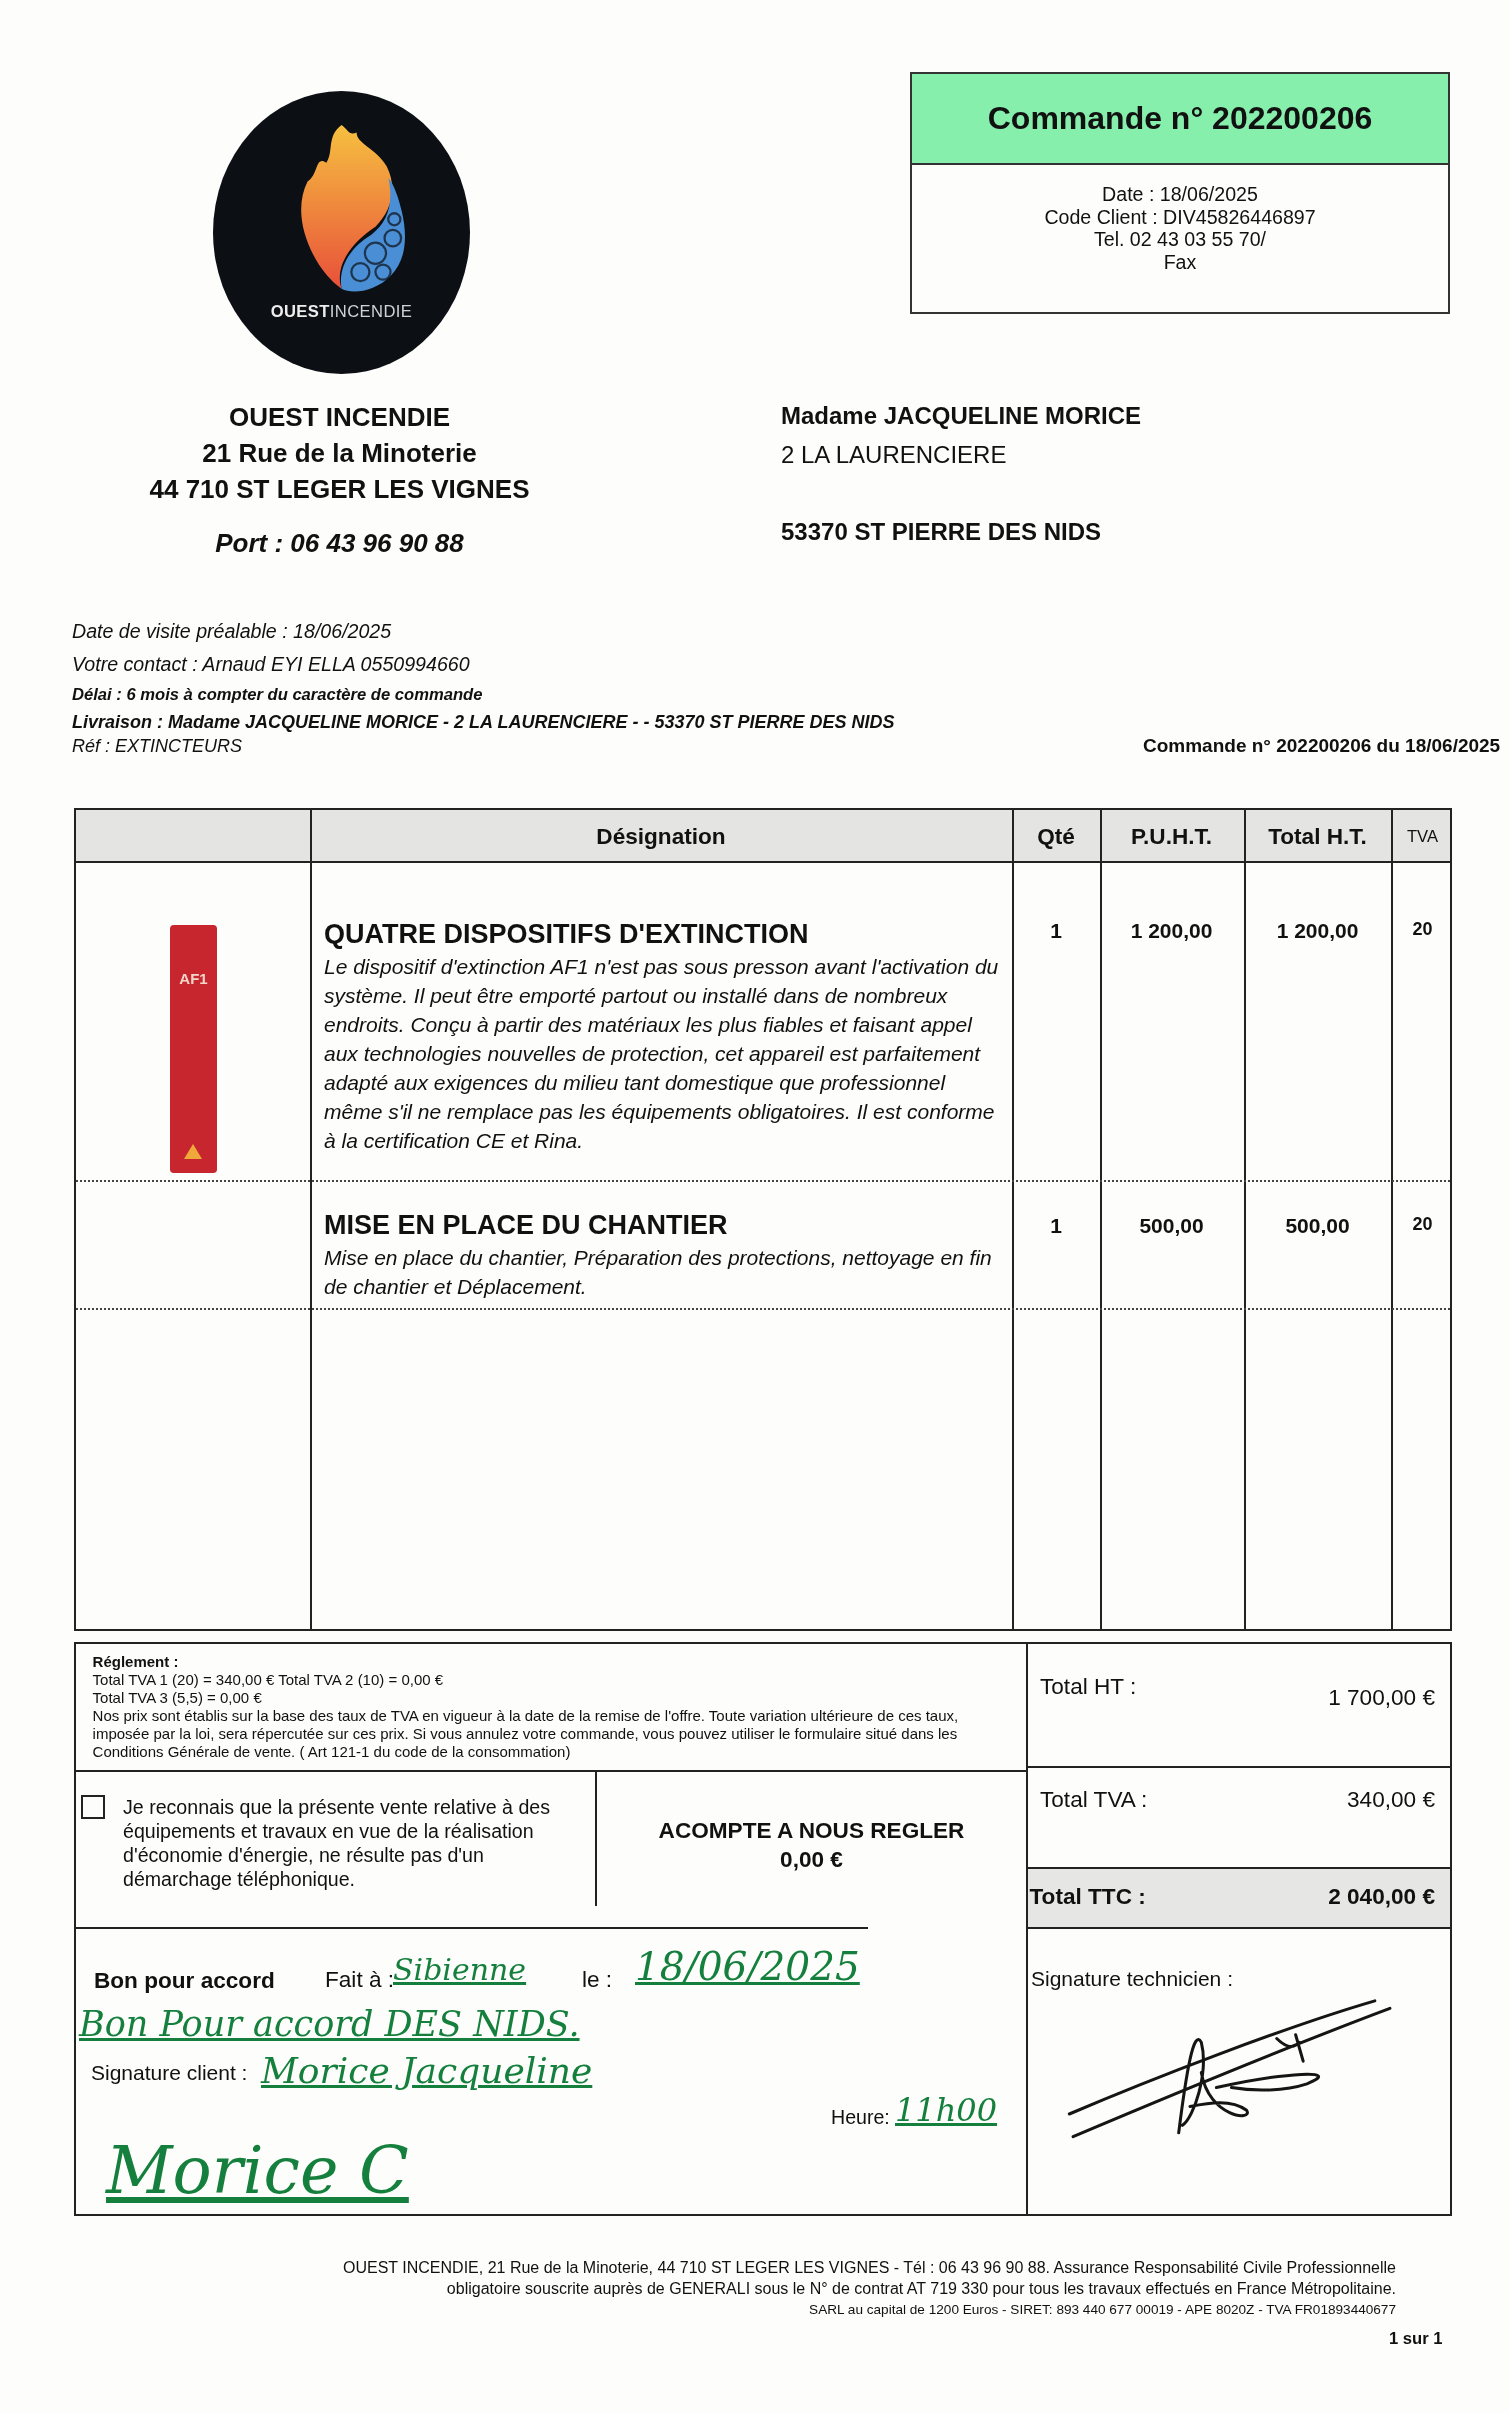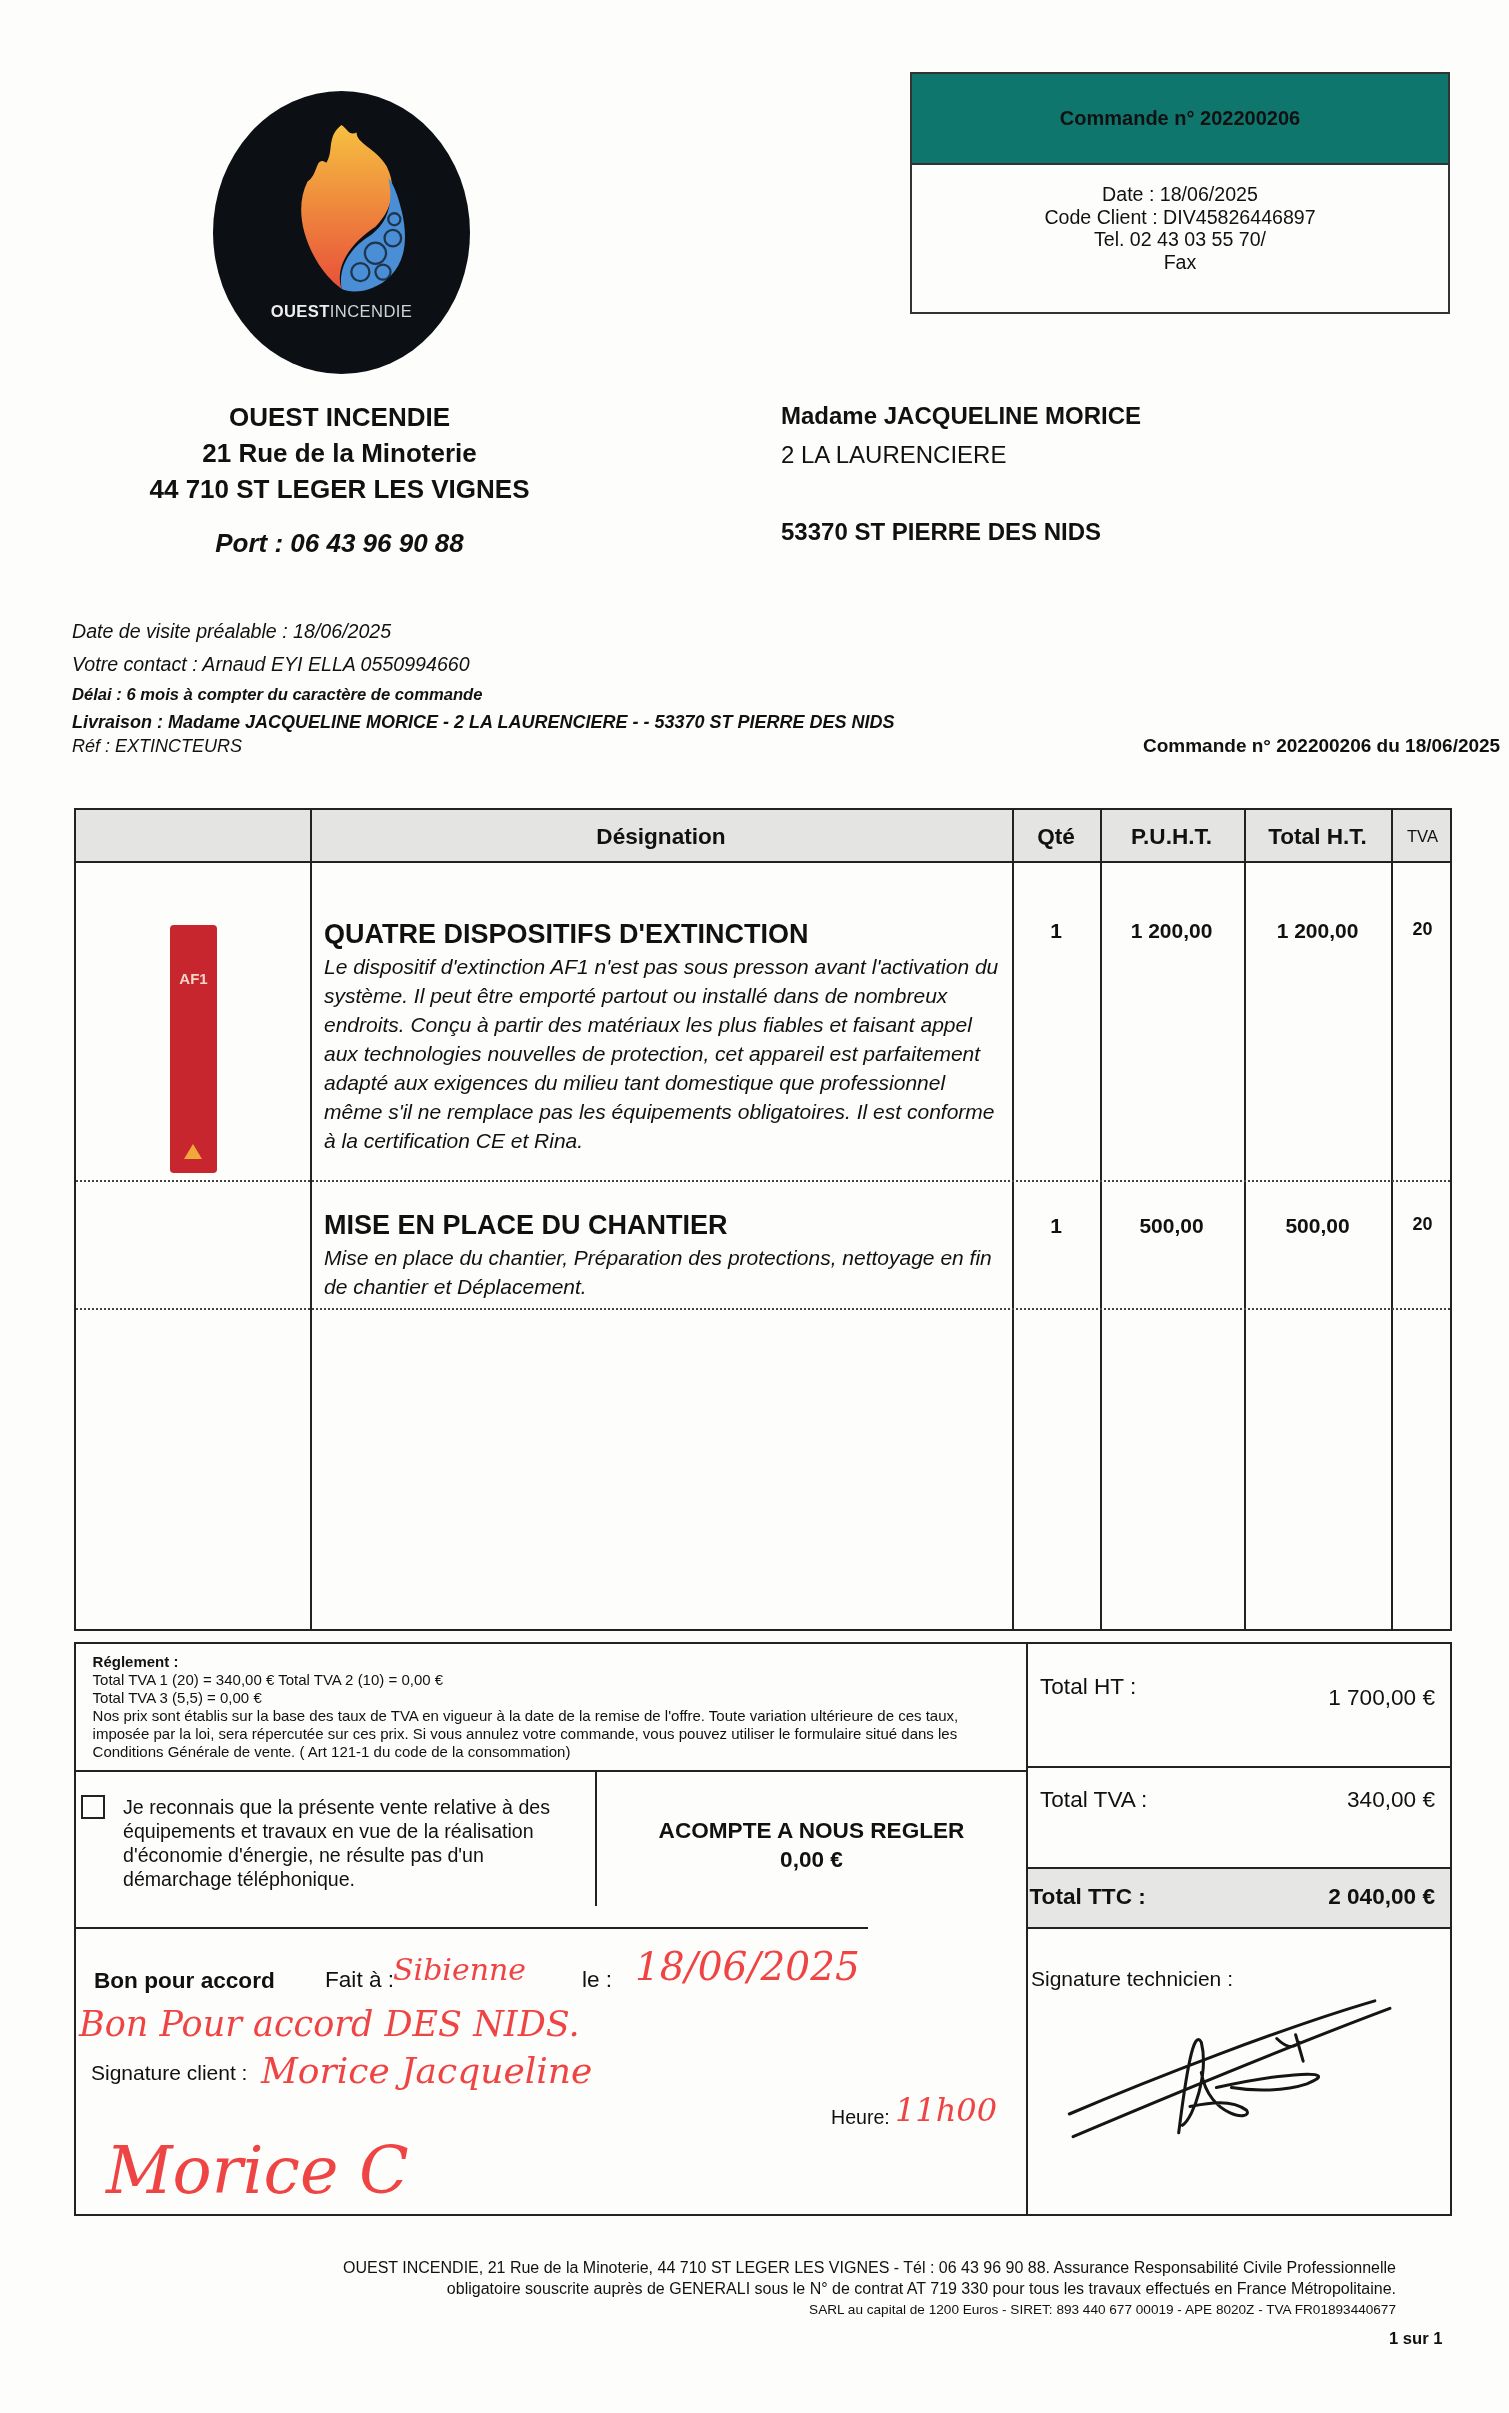--- a/index.html
+++ b/index.html
@@ -11,21 +11,21 @@
   
   .logo { left: 213px; top: 91px; width: 257px; height: 283px; border-radius: 50%; background: #0c0f14; }
   .logo svg { position: absolute; left: 0; top: 0; }
   .logo-text { position: absolute; left: 0; width: 100%; top: 211px; text-align: center; color: #eee; font-size: 16.6px; letter-spacing: 0.4px; }
   .logo-text .thin { font-weight: normal; color: #cfd4d8; }
 
   .company { left: 113px; top: 399px; width: 453px; text-align: center; font-size: 26px; font-weight: bold; line-height: 36px; }
   .port { left: 113px; top: 528px; width: 453px; text-align: center; font-size: 26px; font-weight: bold; font-style: italic; }
 
   .cmdbox { left: 910px; top: 72px; width: 540px; height: 242px; border: 2.3px solid #333; }
-  .cmdbox .hd { height: 91px; border-bottom: 2.3px solid #333; background: #0f766e; display: flex; align-items: center; justify-content: center; font-size: 20px; font-weight: bold; }
+  .cmdbox .hd { height: 91px; border-bottom: 2.3px solid #333; background: #86efac; display: flex; align-items: center; justify-content: center; font-size: 32px; font-weight: bold; }
   .cmdbox .bd { text-align: center; font-size: 19.6px; line-height: 22.6px; padding-top: 18px; }
 
   .client { left: 781px; top: 396px; font-size: 24px; line-height: 39px; }
   .client .city { margin-top: 38px; font-weight: bold; }
 
   .meta { left: 72px; top: 615px; font-size: 19.6px; font-style: italic; line-height: 33px; }
   .meta .small { font-size: 16.6px; font-weight: bold; line-height: 27px; }
   .meta .liv { font-size: 18px; line-height: 19.6px; margin-top: 4.5px; }
   .cmdref { left: 1143px; top: 735px; font-size: 19px; font-weight: bold; }
 
@@ -46,21 +46,21 @@
   
   .bot { left: 74px; top: 1642px; width: 1378px; height: 574px; border: 2.3px solid #222; }
   .reglement { position: absolute; left: 0; top: 0; width: 950px; height: 128px; border-bottom: 2.3px solid #222; padding: 9px 16.6px; font-size: 15px; line-height: 18px; }
   .totals { position: absolute; left: 950px; top: 0; right: 0; height: 283px; border-left: 2.3px solid #222; }
   .trow { position: absolute; left: 0; right: 0; display: flex; justify-content: space-between; padding: 0 15px 0 12px; font-size: 22.6px; }
   .declar { position: absolute; left: 0; top: 128px; width: 521px; height: 134px; border-right: 2.3px solid #222; padding: 22.6px 15px 0 47px; font-size: 19.6px; line-height: 24px; }
   .checkbox { position: absolute; left: 4.5px; top: 22.6px; width: 24px; height: 24px; border: 2.3px solid #222; }
   .acompte { position: absolute; left: 521px; width: 429px; top: 128px; height: 155px; text-align: center; padding-top: 44px; font-size: 22.6px; font-weight: bold; line-height: 29px; }
   .sig-client { position: absolute; left: 0; top: 283px; width: 792px; bottom: 0; border-top: 2.3px solid #222; }
   .sig-tech { position: absolute; left: 950px; top: 283px; right: 0; bottom: 0; border-top: 2.3px solid #222; border-left: 2.3px solid #222; }
-  .hand { font-family: "DejaVu Serif", serif; font-style: italic; color: #ef4444; }
+  .hand { font-family: "DejaVu Serif", serif; font-style: italic; color: #15803d; text-decoration: underline; }
 
   .footer { left: 113px; top: 2257px; width: 1283px; text-align: right; font-size: 16px; line-height: 21px; }
   .footer .s { font-size: 13.6px; }
   .pagenum { left: 1389px; top: 2329px; font-size: 16.6px; font-weight: bold; }
 </style>
 </head>
 <body>
 
 <div class="abs logo">
   <svg width="257" height="283" viewBox="0 0 340 375">

